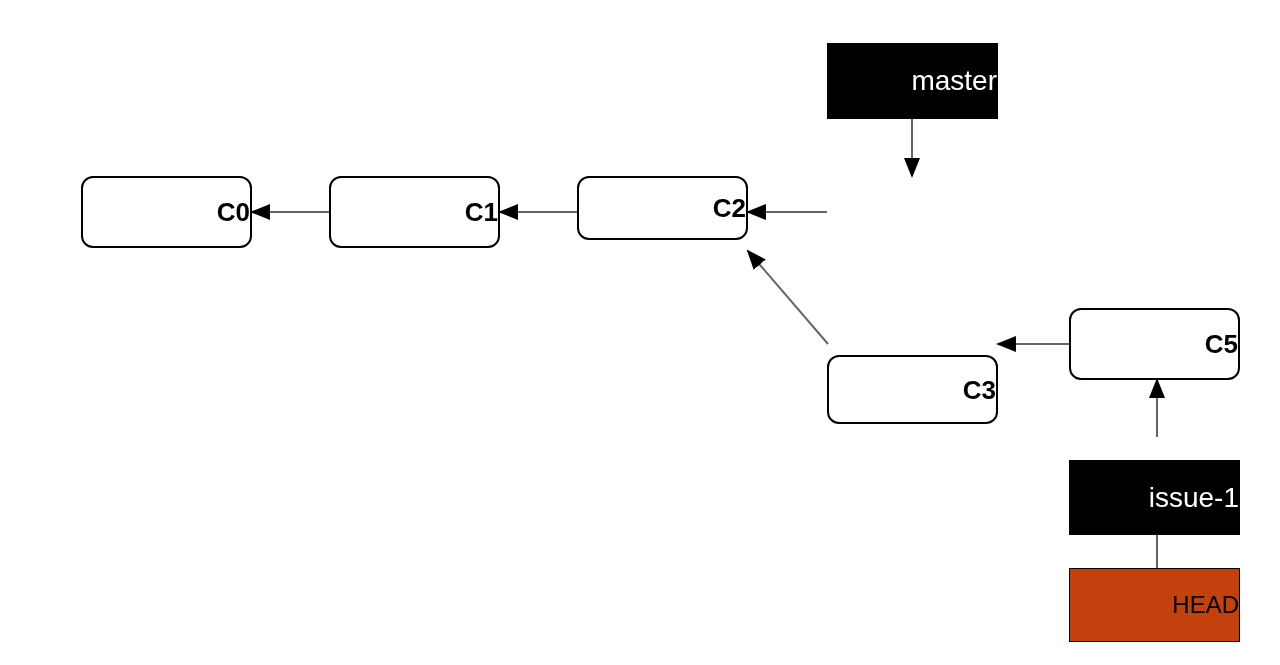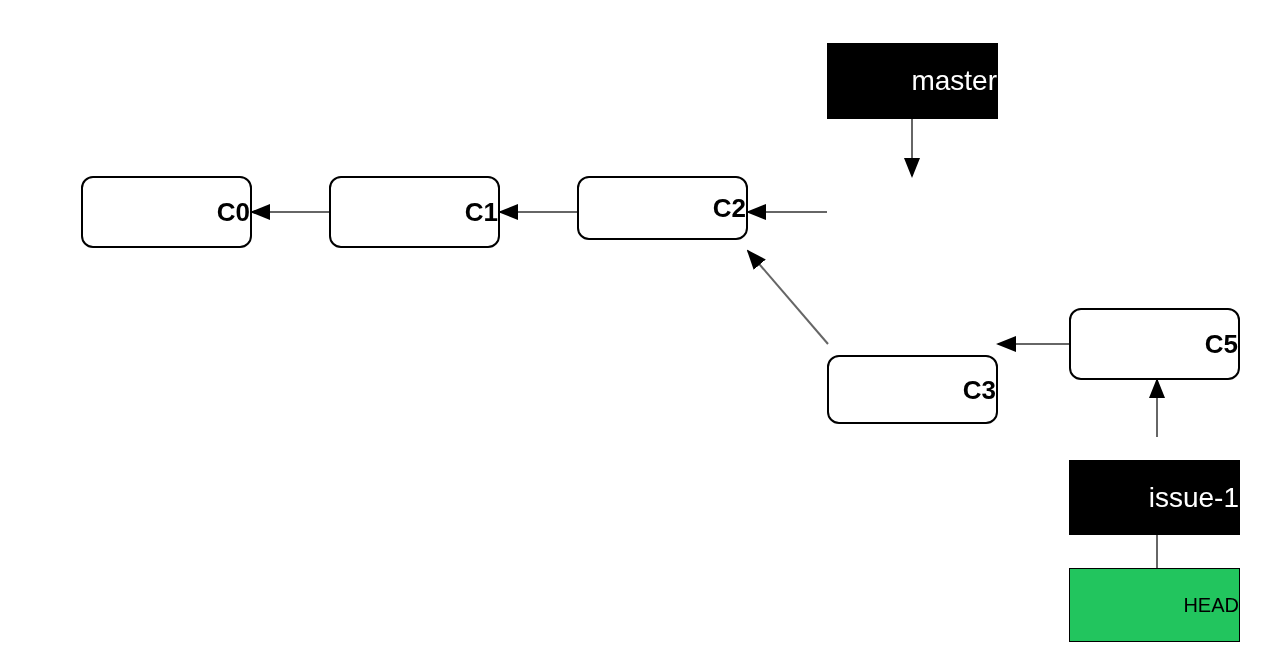--- a/index.html
+++ b/index.html
@@ -51,25 +51,25 @@
   .branch {
     background: #000000;
     border: 1px solid #000000;
     border-radius: 0;
     color: #ffffff;
     font-size: 28px;
     font-weight: normal;
   }
   
   .pointer {
-    background: #22c55e;
+    background: #c2410c;
     border: 1px solid #000000;
     border-radius: 0;
     color: #000000;
-    font-size: 20px;
+    font-size: 24px;
     font-weight: normal;
   }
 </style>
 </head>
 <body>
 
 <div id="diagram">
 
   <svg id="edges" viewBox="0 0 1280 665" width="1280" height="665" xmlns="http://www.w3.org/2000/svg">
     <defs>

